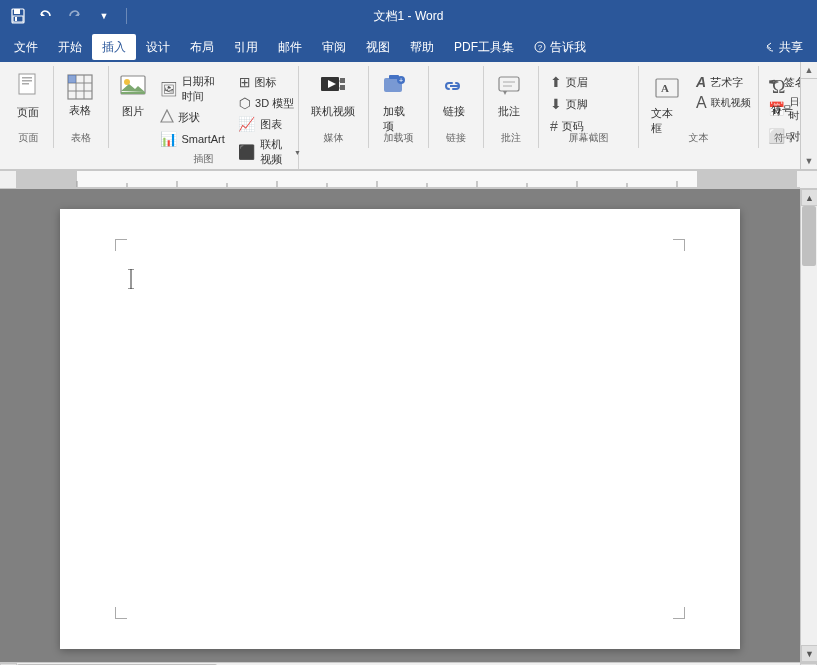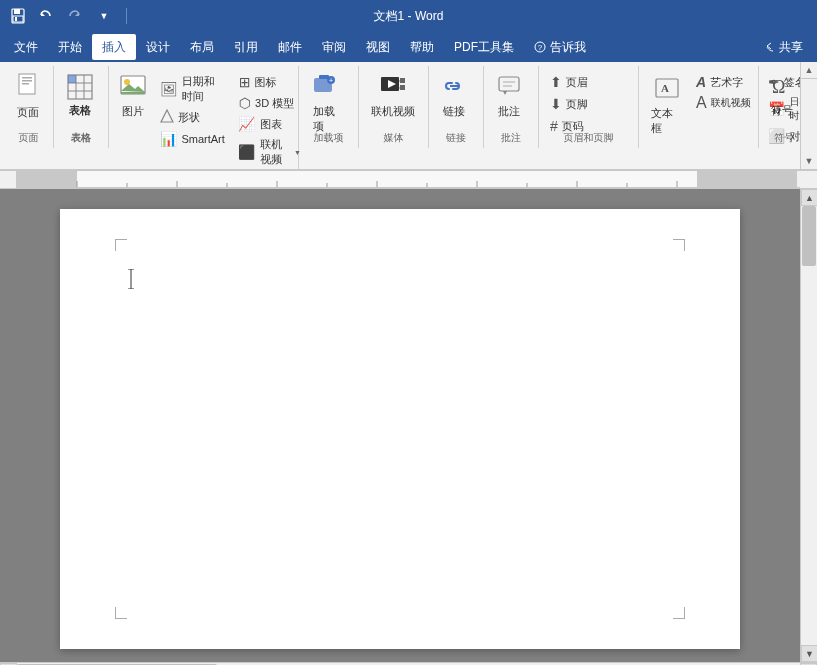--- a/index.html
+++ b/index.html
@@ -388,21 +388,21 @@
               <rect x="6" y="7" width="10" height="1.5" fill="#aaa"></rect>
               <rect x="6" y="10" width="7" height="1.5" fill="#aaa"></rect>
             </svg>
           </div>
           <span>页面</span>
         </div>
       </div>
       <div class="ribbon-group-label">页面</div>
     </div>
 
-    <div class="ribbon-group" style="min-width:55px;font-weight:bold;">
+    <div class="ribbon-group" style="min-width:55px;">
       <div class="ribbon-group-content">
         <div class="table-btn">
           <svg width="28" height="28" viewBox="0 0 28 28">
             <rect x="2" y="2" width="24" height="24" fill="none" stroke="#888" stroke-width="1.2"></rect>
             <line x1="2" y1="10" x2="26" y2="10" stroke="#888" stroke-width="1"></line>
             <line x1="2" y1="18" x2="26" y2="18" stroke="#888" stroke-width="1"></line>
             <line x1="10" y1="2" x2="10" y2="26" stroke="#888" stroke-width="1"></line>
             <line x1="18" y1="2" x2="18" y2="26" stroke="#888" stroke-width="1"></line>
             <rect x="2" y="2" width="8" height="8" fill="#4472c4" opacity="0.6"></rect>
           </svg>
@@ -459,37 +459,21 @@
             <span class="icon-sm">📈</span>
             <span>图表</span>
           </div>
           <div class="ribbon-btn-small">
             <span class="icon-sm">⬛</span>
             <span>联机视频</span>
             <span class="dd-arrow">▼</span>
           </div>
         </div>
       </div>
-    </div>
-
-    <div class="ribbon-group" style="min-width:60px;">
-      <div class="ribbon-group-content">
-        <div class="ribbon-btn">
-          <div class="icon-area">
-            <svg width="26" height="26" viewBox="0 0 26 26">
-              <rect x="3" y="5" width="18" height="14" rx="2" fill="#4472c4" opacity="0.7"></rect>
-              <rect x="8" y="2" width="10" height="4" rx="1" fill="#4472c4"></rect>
-              <circle cx="20" cy="7" r="4" fill="#4472c4"></circle>
-              <text x="20" y="10" text-anchor="middle" font-size="7" fill="white">+</text>
-            </svg>
-          </div>
-          <span style="font-size:11px;">加载<br>项</span>
-        </div>
-      </div>
-      <div class="ribbon-group-label" style="font-size:10px; color:#666; text-align:center; position:absolute; bottom:0; left:0; width:100%; padding:2px 0 3px 0;">加载项</div>
+      <div class="ribbon-group-label">插图</div>
     </div>
 
     <div class="ribbon-group" style="min-width:70px;">
       <div class="ribbon-group-content">
         <div class="ribbon-btn">
           <div class="icon-area">
             <svg width="28" height="26" viewBox="0 0 28 26">
               <rect x="2" y="4" width="18" height="14" rx="1" fill="#333"></rect>
               <polygon points="9,7 9,15 17,11" fill="white"></polygon>
               <rect x="21" y="5" width="5" height="5" fill="#666"></rect>
@@ -497,20 +481,37 @@
               <line x1="20" y1="8" x2="21" y2="8" stroke="#888" stroke-width="1"></line>
               <line x1="20" y1="15" x2="21" y2="15" stroke="#888" stroke-width="1"></line>
             </svg>
           </div>
           <span>联机视频</span>
         </div>
       </div>
       <div class="ribbon-group-label">媒体</div>
     </div>
 
+    <div class="ribbon-group" style="min-width:60px;">
+      <div class="ribbon-group-content">
+        <div class="ribbon-btn">
+          <div class="icon-area">
+            <svg width="26" height="26" viewBox="0 0 26 26">
+              <rect x="3" y="5" width="18" height="14" rx="2" fill="#4472c4" opacity="0.7"></rect>
+              <rect x="8" y="2" width="10" height="4" rx="1" fill="#4472c4"></rect>
+              <circle cx="20" cy="7" r="4" fill="#4472c4"></circle>
+              <text x="20" y="10" text-anchor="middle" font-size="7" fill="white">+</text>
+            </svg>
+          </div>
+          <span style="font-size:11px;">加载<br>项</span>
+        </div>
+      </div>
+      <div class="ribbon-group-label" style="font-size:10px; color:#666; text-align:center; position:absolute; bottom:0; left:0; width:100%; padding:2px 0 3px 0;">加载项</div>
+    </div>
+
     <div class="ribbon-group" style="min-width:55px;">
       <div class="ribbon-group-content">
         <div class="ribbon-btn">
           <div class="icon-area">
             <svg width="26" height="26" viewBox="0 0 26 26">
               <path d="M8 16 C4 16 4 10 8 10 L11 10" stroke="#4472c4" stroke-width="2" fill="none" stroke-linecap="round"></path>
               <path d="M15 10 C19 10 19 16 15 16 L12 16" stroke="#4472c4" stroke-width="2" fill="none" stroke-linecap="round"></path>
               <line x1="9" y1="13" x2="17" y2="13" stroke="#4472c4" stroke-width="2"></line>
             </svg>
           </div>
@@ -547,21 +548,21 @@
           <div class="ribbon-btn-small">
             <span class="icon-sm">⬇</span>
             <span>页脚</span>
           </div>
           <div class="ribbon-btn-small">
             <span class="icon-sm">#</span>
             <span>页码</span>
           </div>
         </div>
       </div>
-      <div class="ribbon-group-label">页眉和页脚</div>
+      <div class="ribbon-group-label">屏幕截图</div>
     </div>
 
     <div class="ribbon-group" style="min-width:120px;">
       <div class="ribbon-group-content" style="gap:2px; align-items:flex-start; margin-top:2px;">
 
         <div class="ribbon-btn" style="min-width:44px;">
           <div class="icon-area">
             <svg width="26" height="26" viewBox="0 0 26 26">
               <rect x="2" y="4" width="22" height="18" rx="1" fill="none" stroke="#888" stroke-width="1.2"></rect>
               <text x="7" y="17" font-size="11" fill="#555" font-family="serif" font-weight="bold">A</text>
@@ -589,20 +590,21 @@
           <div class="ribbon-btn-small">
             <span class="icon-sm">📅</span>
             <span style="font-size:10px;">日期和时间</span>
           </div>
           <div class="ribbon-btn-small">
             <span class="icon-sm">⬜</span>
             <span>对象</span>
           </div>
         </div>
       </div>
+      <div class="ribbon-group-label">文本</div>
     </div>
 
     <div class="ribbon-group" style="min-width:50px; border-right:none;">
       <div class="ribbon-group-content">
         <div class="symbol-btn">
           <div class="icon-area">
             <svg width="26" height="26" viewBox="0 0 26 26">
               <text x="3" y="20" font-size="18" fill="#555" font-family="serif">Ω</text>
             </svg>
           </div>

